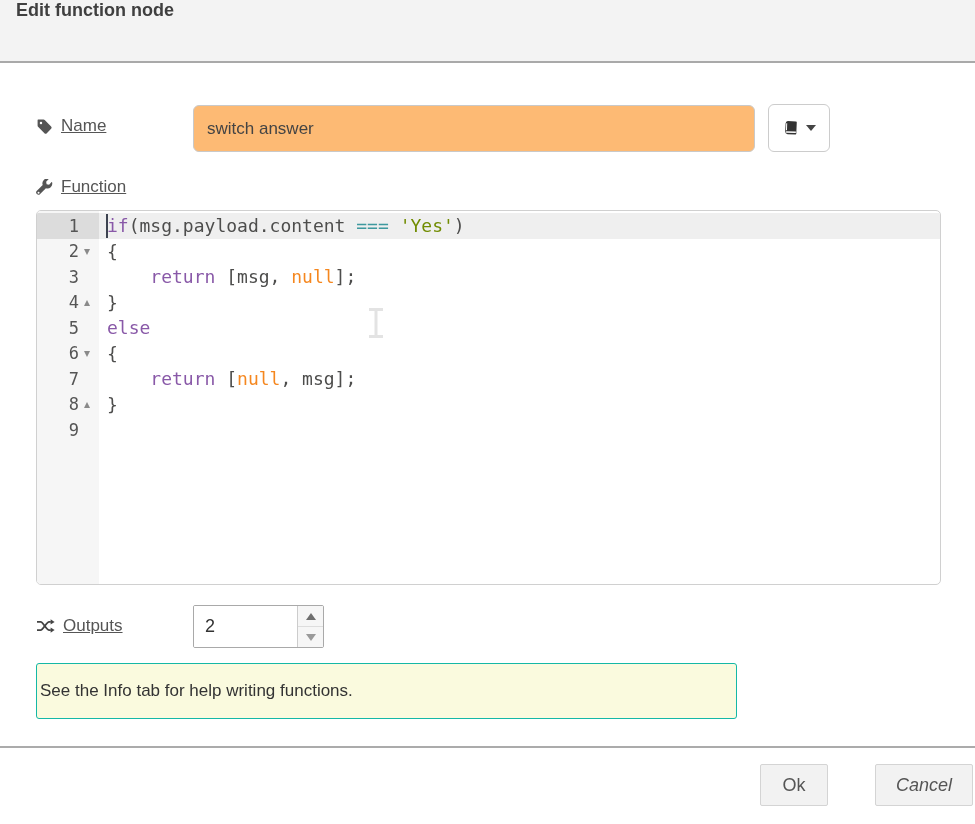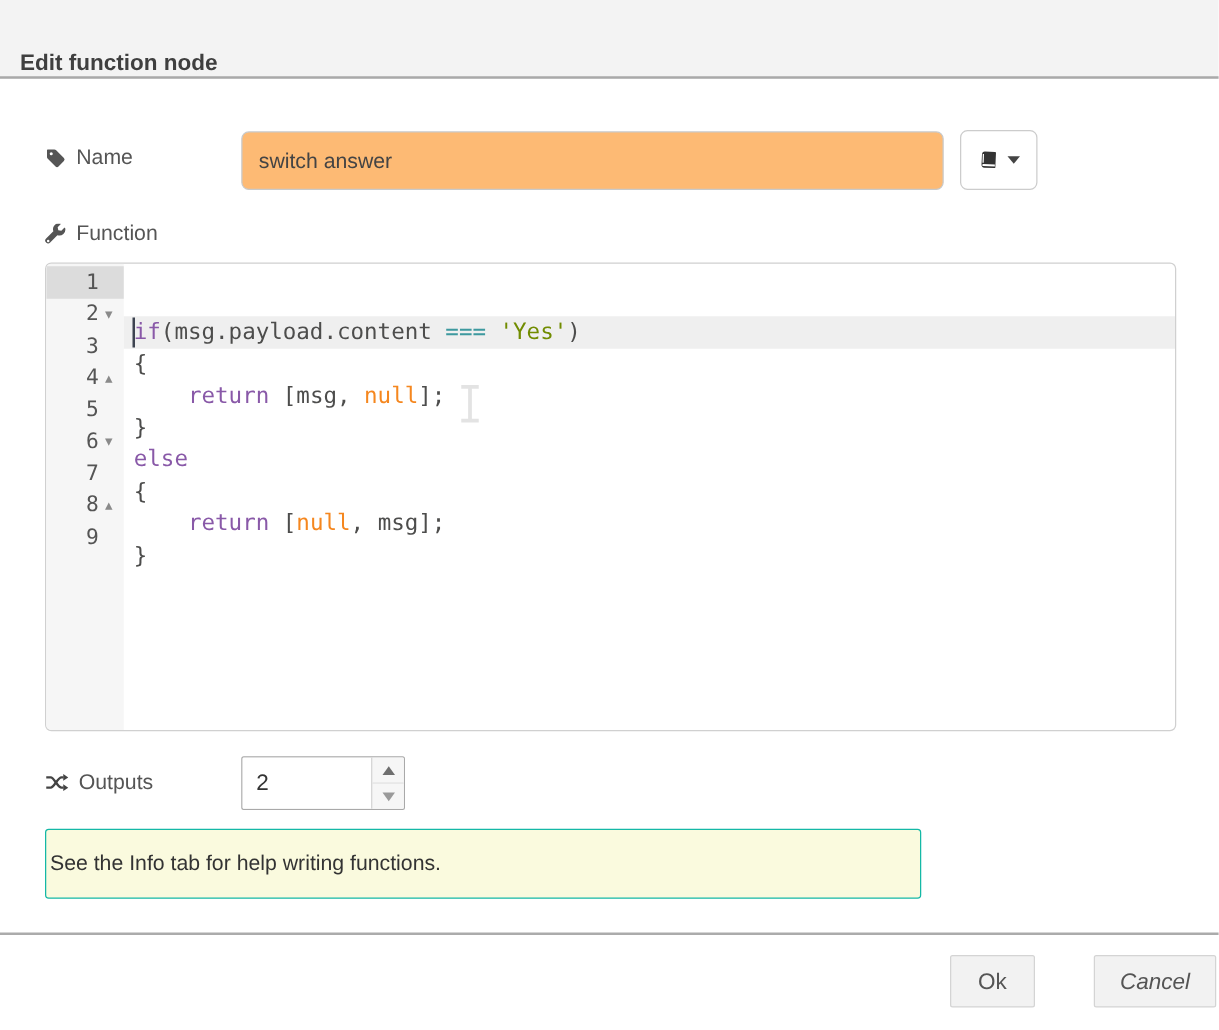--- a/index.html
+++ b/index.html
@@ -5,28 +5,28 @@
   * { margin:0; padding:0; box-sizing:border-box; }
   html,body { background:#fff; }
   body {
     width:975px; height:824px; position:relative; overflow:hidden;
     font-family:"Liberation Sans", sans-serif; color:#444;
   }
   
   .dialog-header {
     position:absolute; left:0; top:0; width:975px; height:63px;
     background:#f3f3f3; border-bottom:2px solid #a9a9a9;
-    display:flex; align-items:flex-end; padding:0 16px;
+    display:flex; align-items:flex-start; padding:0 16px;
   }
   .dialog-title { font-size:18px; font-weight:bold; color:#3f3f3f; }
 
   
   .field-label {
     position:absolute; display:flex; align-items:center; gap:8px;
-    font-size:17px; color:#555;
+    font-size:17px; color:#555;text-decoration:underline;
   }
   .field-label svg { flex-shrink:0; }
 
   
   .name-input {
     position:absolute; left:193px; top:105px; width:562px; height:47px;
     border:1px solid #c9c9c9; border-radius:6px; padding:0 13px;
     font-size:17px; color:#444; font-family:"Liberation Sans", sans-serif;
     outline:none; background:#fdba74;
   }
@@ -54,21 +54,21 @@
   }
   .gutter-row {
     height:25.5px; display:flex; align-items:center; justify-content:flex-end;
     padding-right:4px; font-size:17px; color:#555;
   }
   .gutter-row.active { background:#dcdcdc; }
   .gutter-row .fold {
     width:16px; text-align:center; font-size:12px; color:#8a8a8a; line-height:1;
     font-family:"DejaVu Sans", sans-serif; cursor:pointer;
   }
-  .editor-code { flex:1; padding-top:2px; position:relative;margin-top:40px; }
+  .editor-code { flex:1; padding-top:2px; position:relative; }
   .code-row {
     position:relative; height:25.5px; line-height:25.5px; padding-left:8px;
     font-size:18px; white-space:pre; color:#4d4d4c;
   }
   .code-row.active { background:#efefef; }
   .ace-cursor {
     position:absolute; left:7px; top:1px; width:2px; height:24px;
     background:#3d4350;
   }
 

